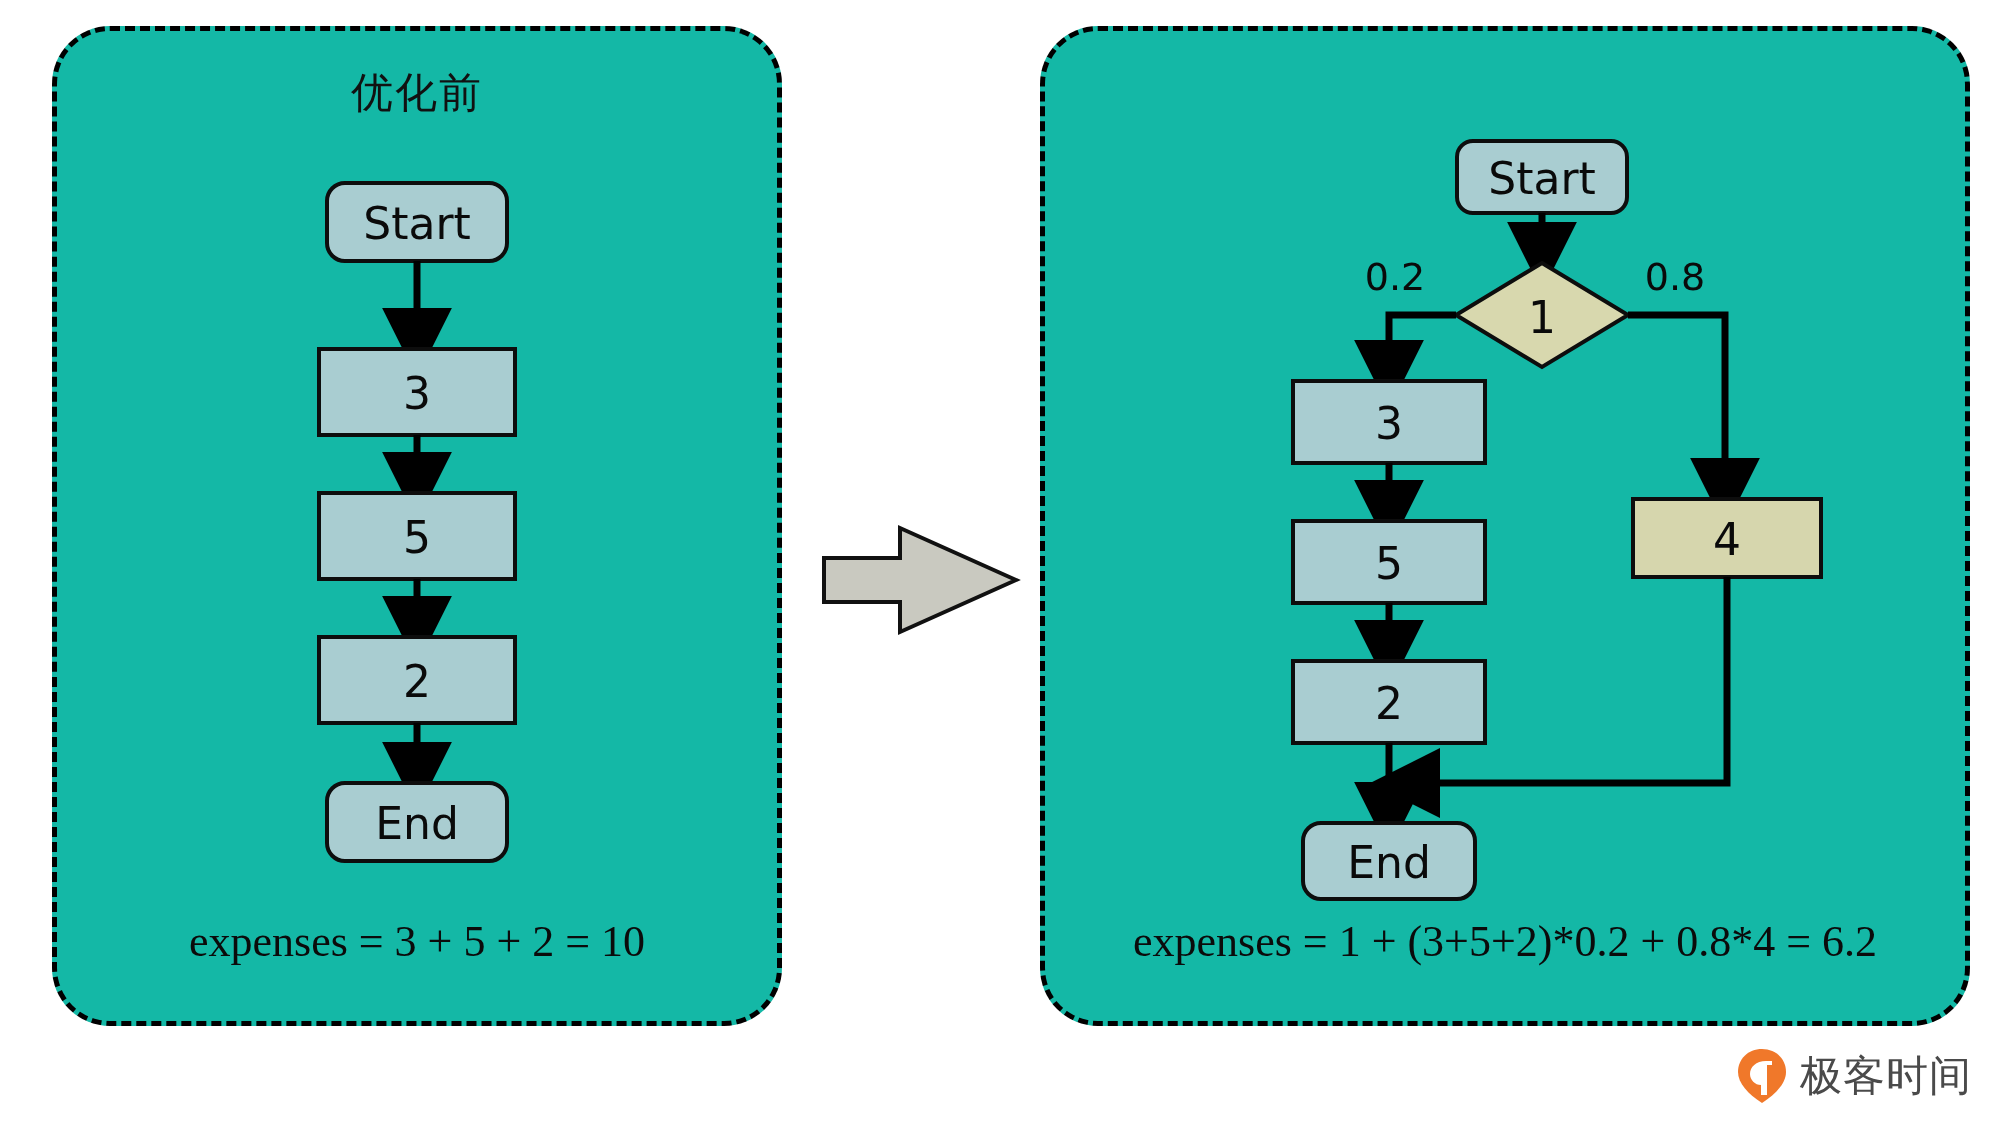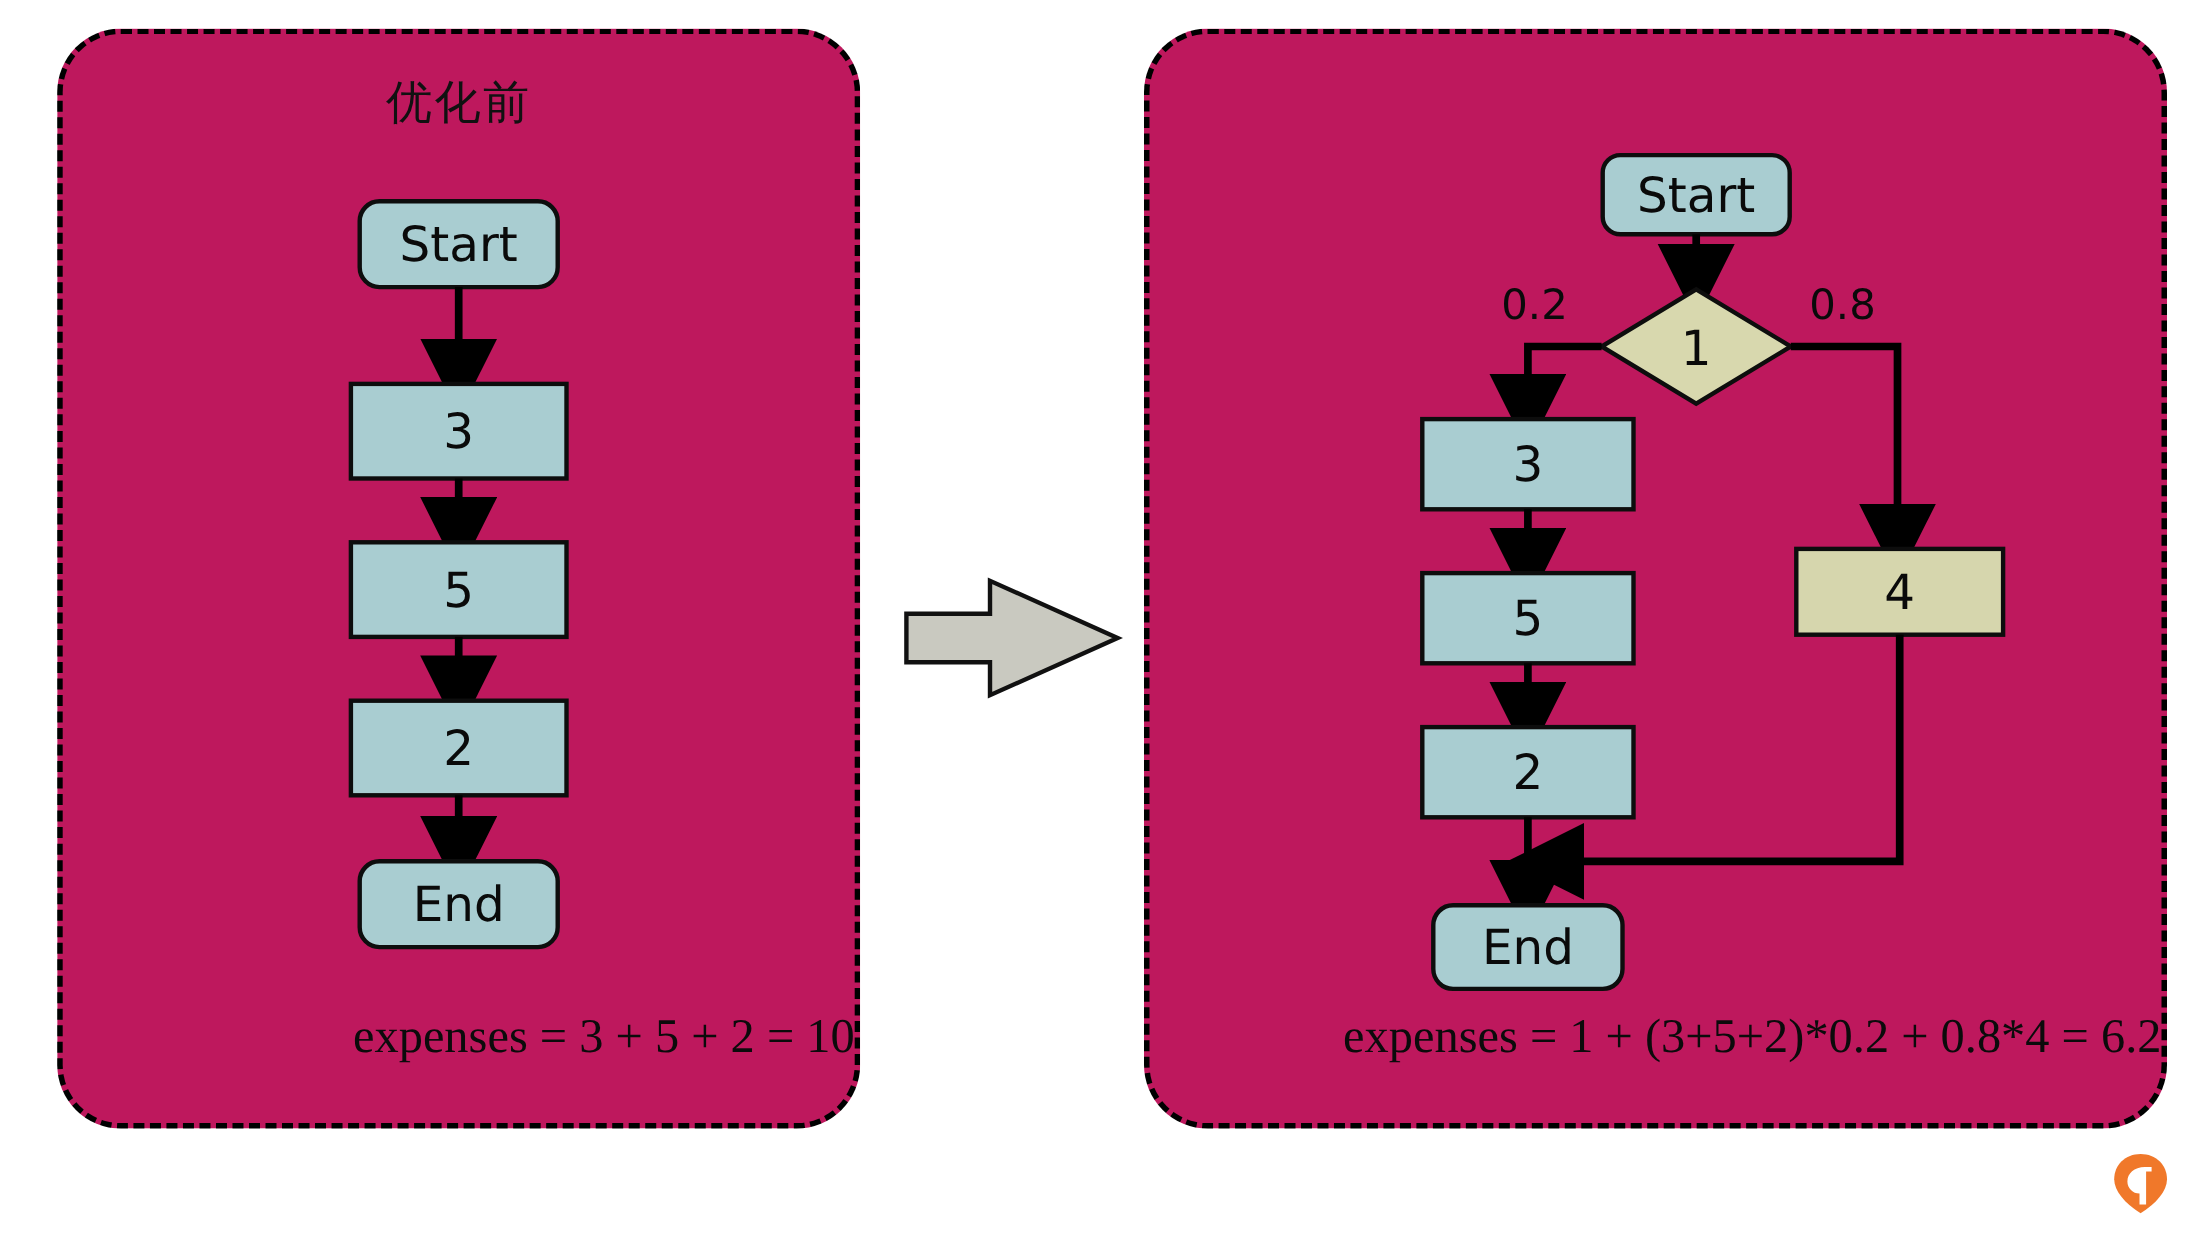--- a/index.html
+++ b/index.html
@@ -12,21 +12,21 @@
     width: 2000px;
     height: 1125px;
     background: #ffffff;
     font-family: "Liberation Sans", sans-serif;
     overflow: hidden;
   }
   .panel {
     position: absolute;
     border: 5px dashed #000000;
     border-radius: 58px;
-    background: #be185d;
+    background: #14b8a6;
     box-sizing: border-box;
   }
   #panel-before { left: 52px;  top: 26px; width: 730px;  height: 1000px; }
   #panel-after  { left: 1040px; top: 26px; width: 930px; height: 1000px; }
 
   .panel-title {
     position: absolute;
     width: 100%;
     top: 34px;
     left: 0;
@@ -34,21 +34,21 @@
     font-size: 42px;
     color: #111111;
     letter-spacing: 2px;
     font-family: "DejaVu Sans", "Liberation Sans", sans-serif;
   }
 
   .formula {
     position: absolute;
     width: 100%;
     left: 0;
-    text-align: right;
+    text-align: center;
     font-family: "Liberation Serif", "DejaVu Serif", serif;
     font-size: 44px;
     color: #0b0b0b;
   }
   #formula-before { bottom: 54px; }
   #formula-after  { bottom: 54px; }
 
   svg.flow {
     position: absolute;
     left: 0;
@@ -221,15 +221,16 @@
     </svg>
 
     <div class="formula" id="formula-after">expenses = 1 + (3+5+2)*0.2 + 0.8*4 = 6.2</div>
   </div>
 
   <div id="brand">
     <svg width="52" height="58" viewBox="0 0 52 58">
       <path d="M26 2 C12 2 2 12 2 25 C2 36 12 47 26 56 C40 47 50 36 50 25 C50 12 40 2 26 2 Z" fill="#f0782a"></path>
       <path d="M30 14 C20 14 14 20 14 27 C14 33 19 38 25 38 L25 48 L31 48 L31 18 L36 18 L36 14 Z" fill="#ffffff"></path>
     </svg>
+    <span id="brand-text">极客时间</span>
   </div>
 
 </div>
 
 </body></html>

